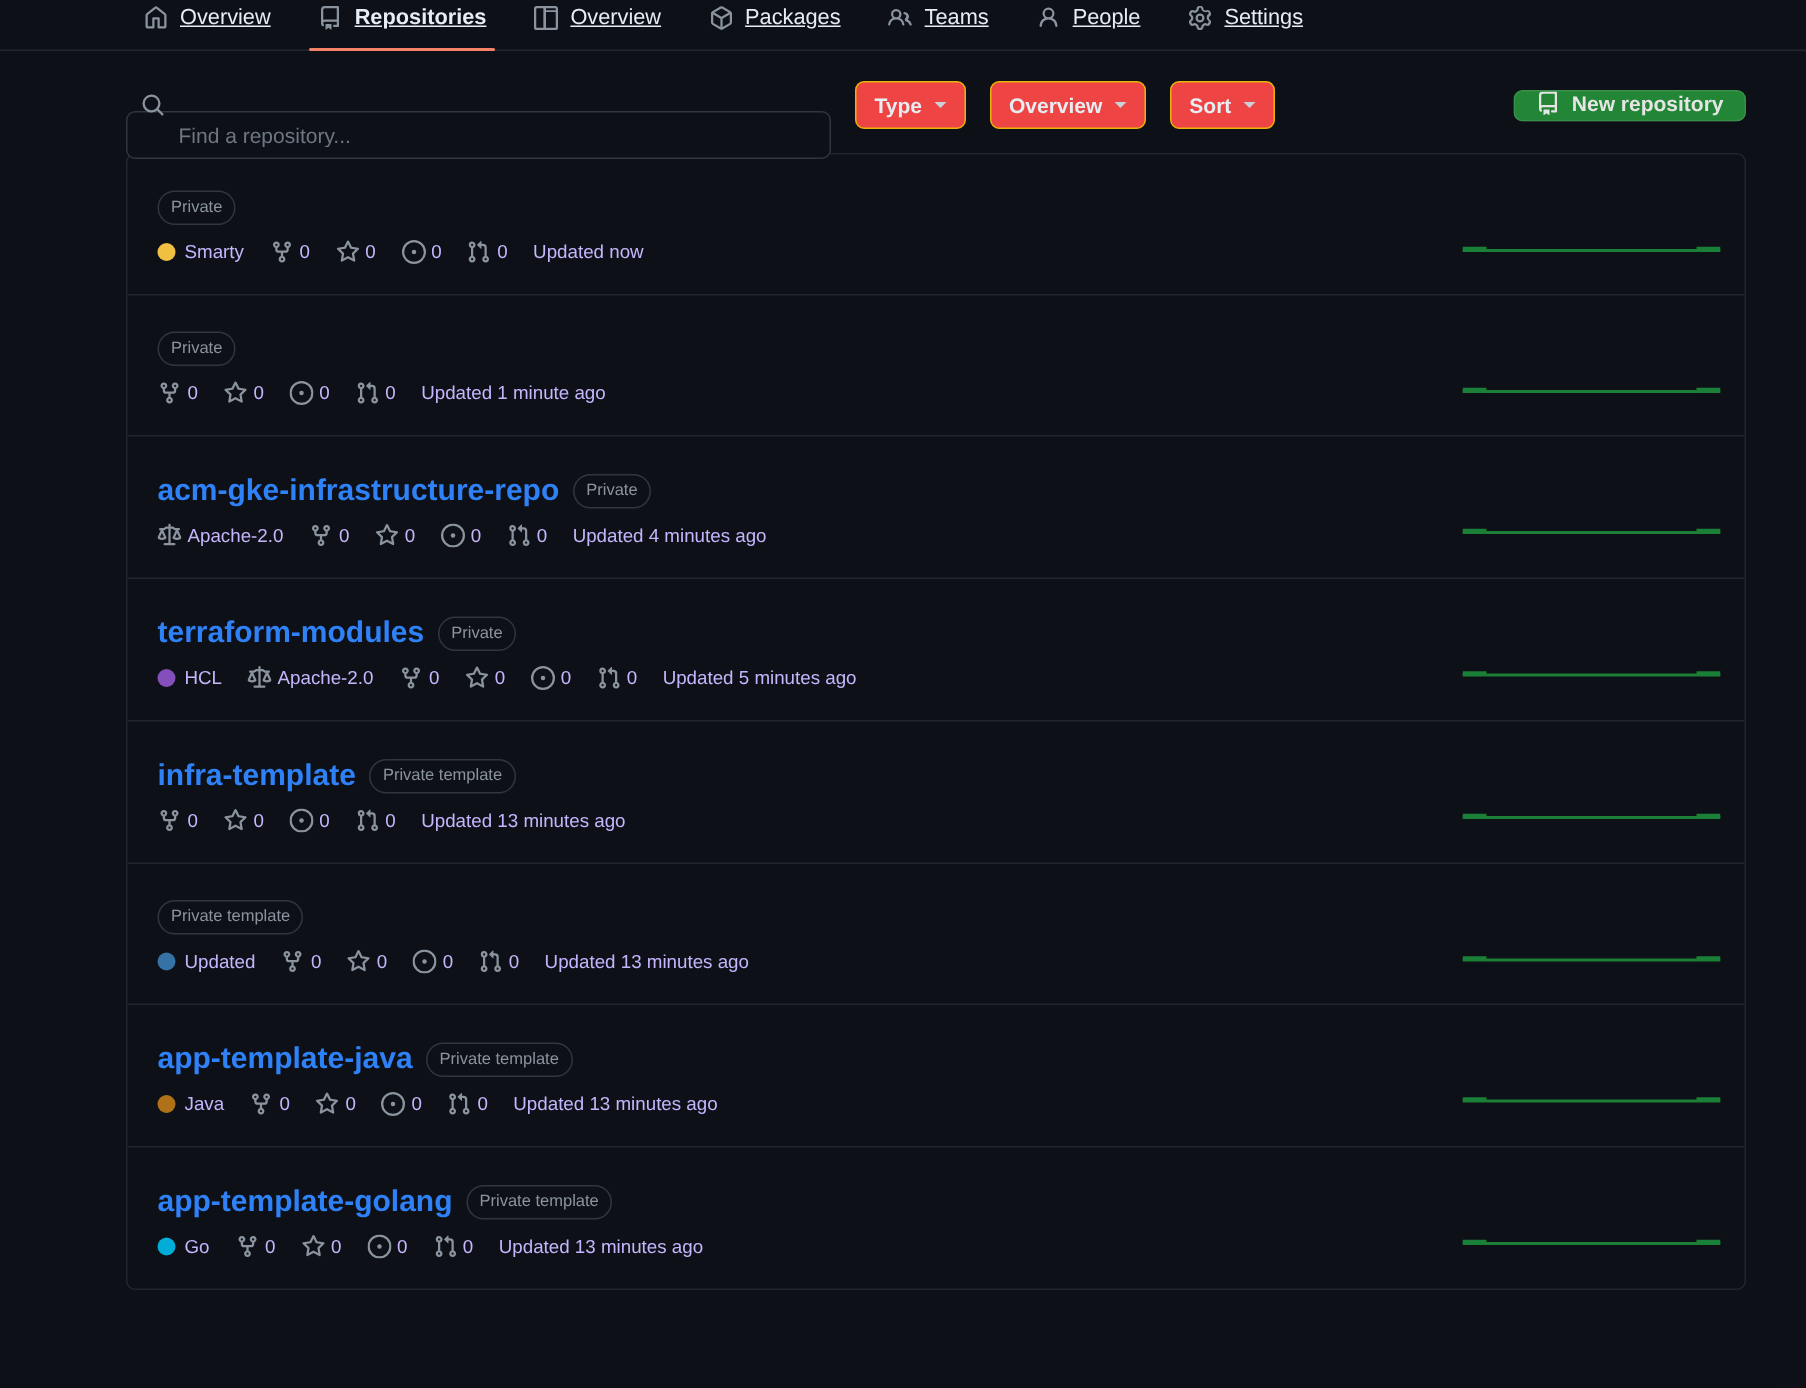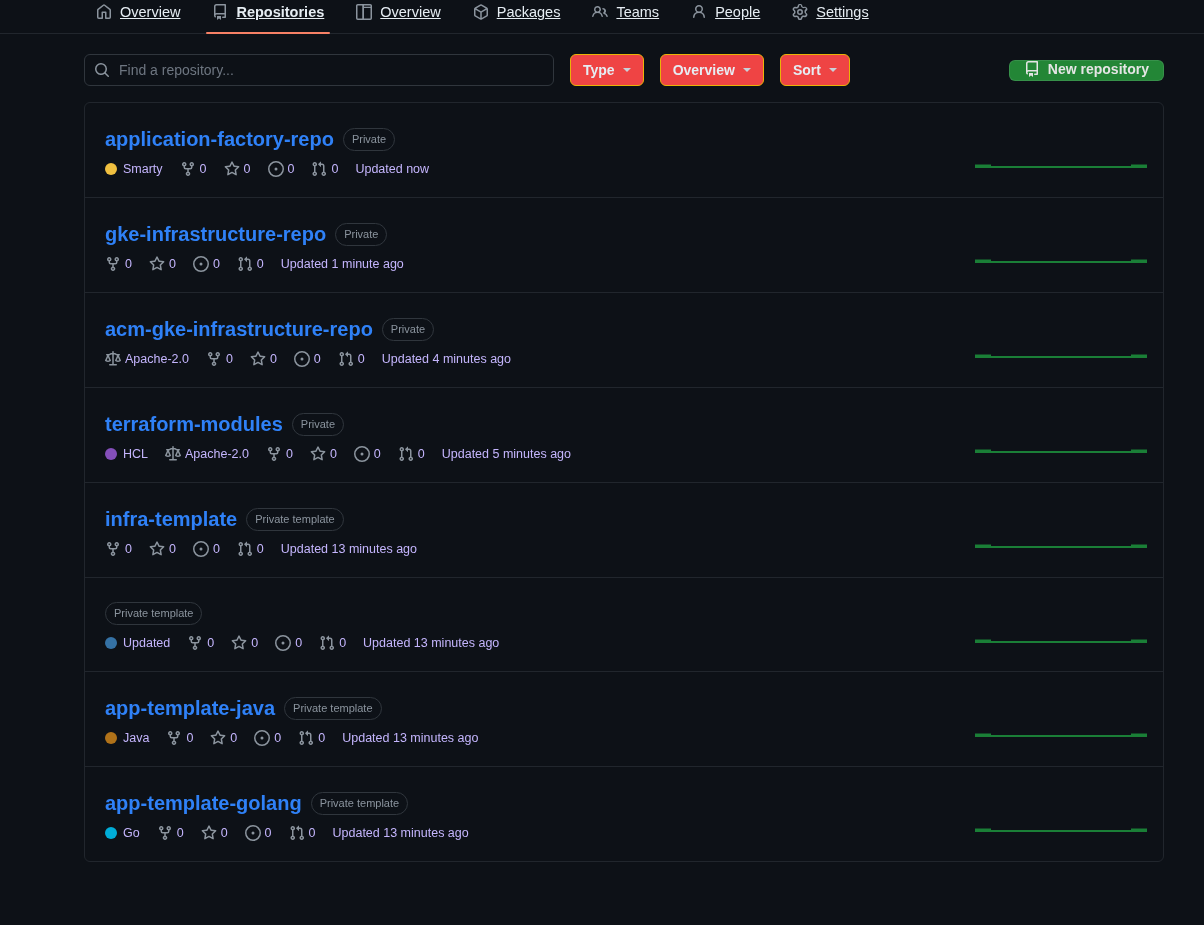--- a/index.html
+++ b/index.html
@@ -73,20 +73,21 @@
     width: 100%;
     height: 32px;
     background: #0d1117;
     border: 1px solid #30363d;
     border-radius: 6px;
     color: #e6edf3;
     font-family: "Liberation Sans", sans-serif;
     font-size: 14px;
     padding: 0 12px 0 34px;
     outline: none;
+    margin-top: 20px;
   }
   .search-input::placeholder { color: #6e7681; }
   .search-icon {
     position: absolute;
     left: 10px; top: 50%;
     transform: translateY(-50%);
     color: #8b949e;
     display: flex;
   }
 
@@ -313,21 +314,20 @@
       </svg>
     </span>
     <span>New repository</span>
   </button>
 </div>
 
 <div class="repo-list">
     <div class="repo-row">
       <div class="repo-main">
         <div class="repo-title-line">
-          <a class="repo-name">application-factory-repo</a>
           <span class="badge">Private</span>
         </div>
         <div class="repo-meta">
           <span class="meta-item lang">
             <span class="lang-dot" style="background:#f0c040"></span>
             <span>Smarty</span>
           </span>
           <span class="meta-item">
             <span class="meta-ico">
               <svg width="16" height="16" viewBox="0 0 16 16" fill="currentColor">
@@ -368,21 +368,20 @@
         <svg class="sparkline" width="172" height="24" viewBox="0 0 172 24">
           <path d="M0 20 L172 20" stroke="#1a7f37" stroke-width="2" fill="none"></path>
           <rect x="0" y="17.5" width="16" height="3" fill="#1a7f37"></rect>
           <rect x="156" y="17.5" width="16" height="3" fill="#1a7f37"></rect>
         </svg>
       </div>
     </div>
     <div class="repo-row">
       <div class="repo-main">
         <div class="repo-title-line">
-          <a class="repo-name">gke-infrastructure-repo</a>
           <span class="badge">Private</span>
         </div>
         <div class="repo-meta">
           <span class="meta-item">
             <span class="meta-ico">
               <svg width="16" height="16" viewBox="0 0 16 16" fill="currentColor">
                 <path d="M5 5.372v.878c0 .414.336.75.75.75h4.5a.75.75 0 0 0 .75-.75v-.878a2.25 2.25 0 1 1 1.5 0v.878a2.25 2.25 0 0 1-2.25 2.25h-1.5v2.128a2.251 2.251 0 1 1-1.5 0V8.5h-1.5A2.25 2.25 0 0 1 3.5 6.25v-.878a2.25 2.25 0 1 1 1.5 0M5 3.25a.75.75 0 1 0-1.5 0 .75.75 0 0 0 1.5 0m6.75.75a.75.75 0 1 0 0-1.5.75.75 0 0 0 0 1.5m-3 8.75a.75.75 0 1 0-1.5 0 .75.75 0 0 0 1.5 0"></path>
               </svg>
             </span>
             <span>0</span>

